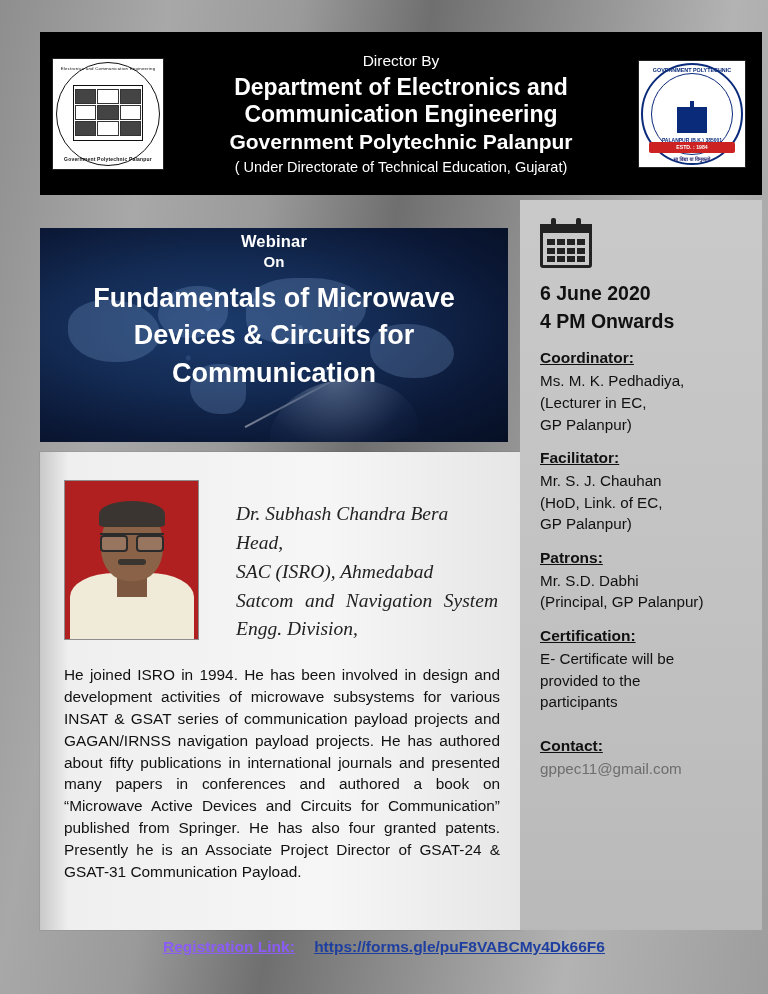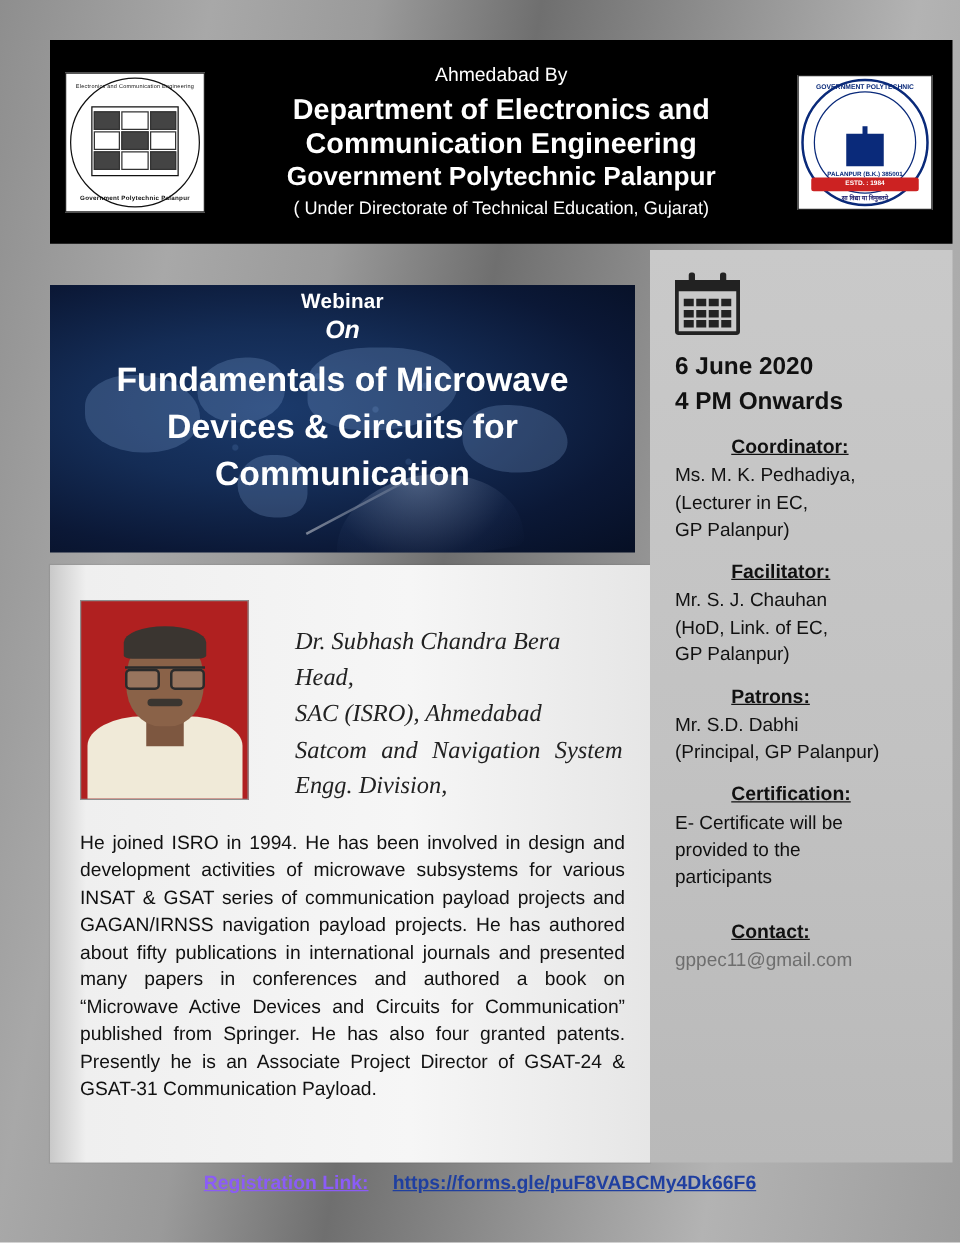--- a/index.html
+++ b/index.html
@@ -197,21 +197,21 @@
   }
   .banner .beam {
     position: absolute;
     right: 150px; bottom: 42px;
     width: 120px; height: 2px;
     background: linear-gradient(90deg, rgba(255,255,255,.45), transparent);
     transform: rotate(-28deg);
   }
   .banner-inner { position: relative; z-index: 3; padding-top: 4px; }
   .b-webinar { font-size: 16.5px; font-weight: bold; letter-spacing: .2px; }
-  .b-on { font-size: 20px; font-weight: bold; margin-top: 2px; font-style: italic; }
+  .b-on { font-size: 15px; font-weight: bold; margin-top: 2px; }
   .b-title {
     font-size: 27px;
     font-weight: bold;
     line-height: 1.38;
     margin-top: 10px;
     padding: 0 28px;
   }
 
   
   .speaker-card {
@@ -382,21 +382,20 @@
     line-height: 1.42;
     margin-bottom: 14px;
   }
   .r-block { margin-bottom: 14px; }
   .r-head {
     font-size: 15.5px;
     font-weight: bold;
     color: #111;
     text-decoration: underline;
     margin-bottom: 3px;
-    margin-left: 45px;
   }
   .r-line {
     font-size: 15.2px;
     color: #111;
     line-height: 1.42;
   }
   .r-contact-head { margin-top: 24px; }
   .r-email {
     font-size: 15.2px;
     color: #6e6e6e;
@@ -432,21 +431,21 @@
         <i class="g filled"></i>
         <i class="g"></i>
       <i class="g filled"></i>
         <i class="g"></i>
         <i class="g filled"></i>
     </span>
     <span class="tiny bottom-label">Government Polytechnic Palanpur</span>
   </div>
 
   <div class="header-text">
-    <div class="h-organized">Ahmedabad By</div>
+    <div class="h-organized">Director By</div>
     <div class="h-dept">Department of Electronics and Communication Engineering</div>
     <div class="h-gp">Government Polytechnic Palanpur</div>
     <div class="h-under">( Under Directorate of Technical Education, Gujarat)</div>
   </div>
 
   <div class="logo-right">
     <span class="outer"></span>
     <span class="mid"></span>
     <span class="txt t-top">GOVERNMENT POLYTECHNIC</span>
     <span class="emb-stem"></span>

